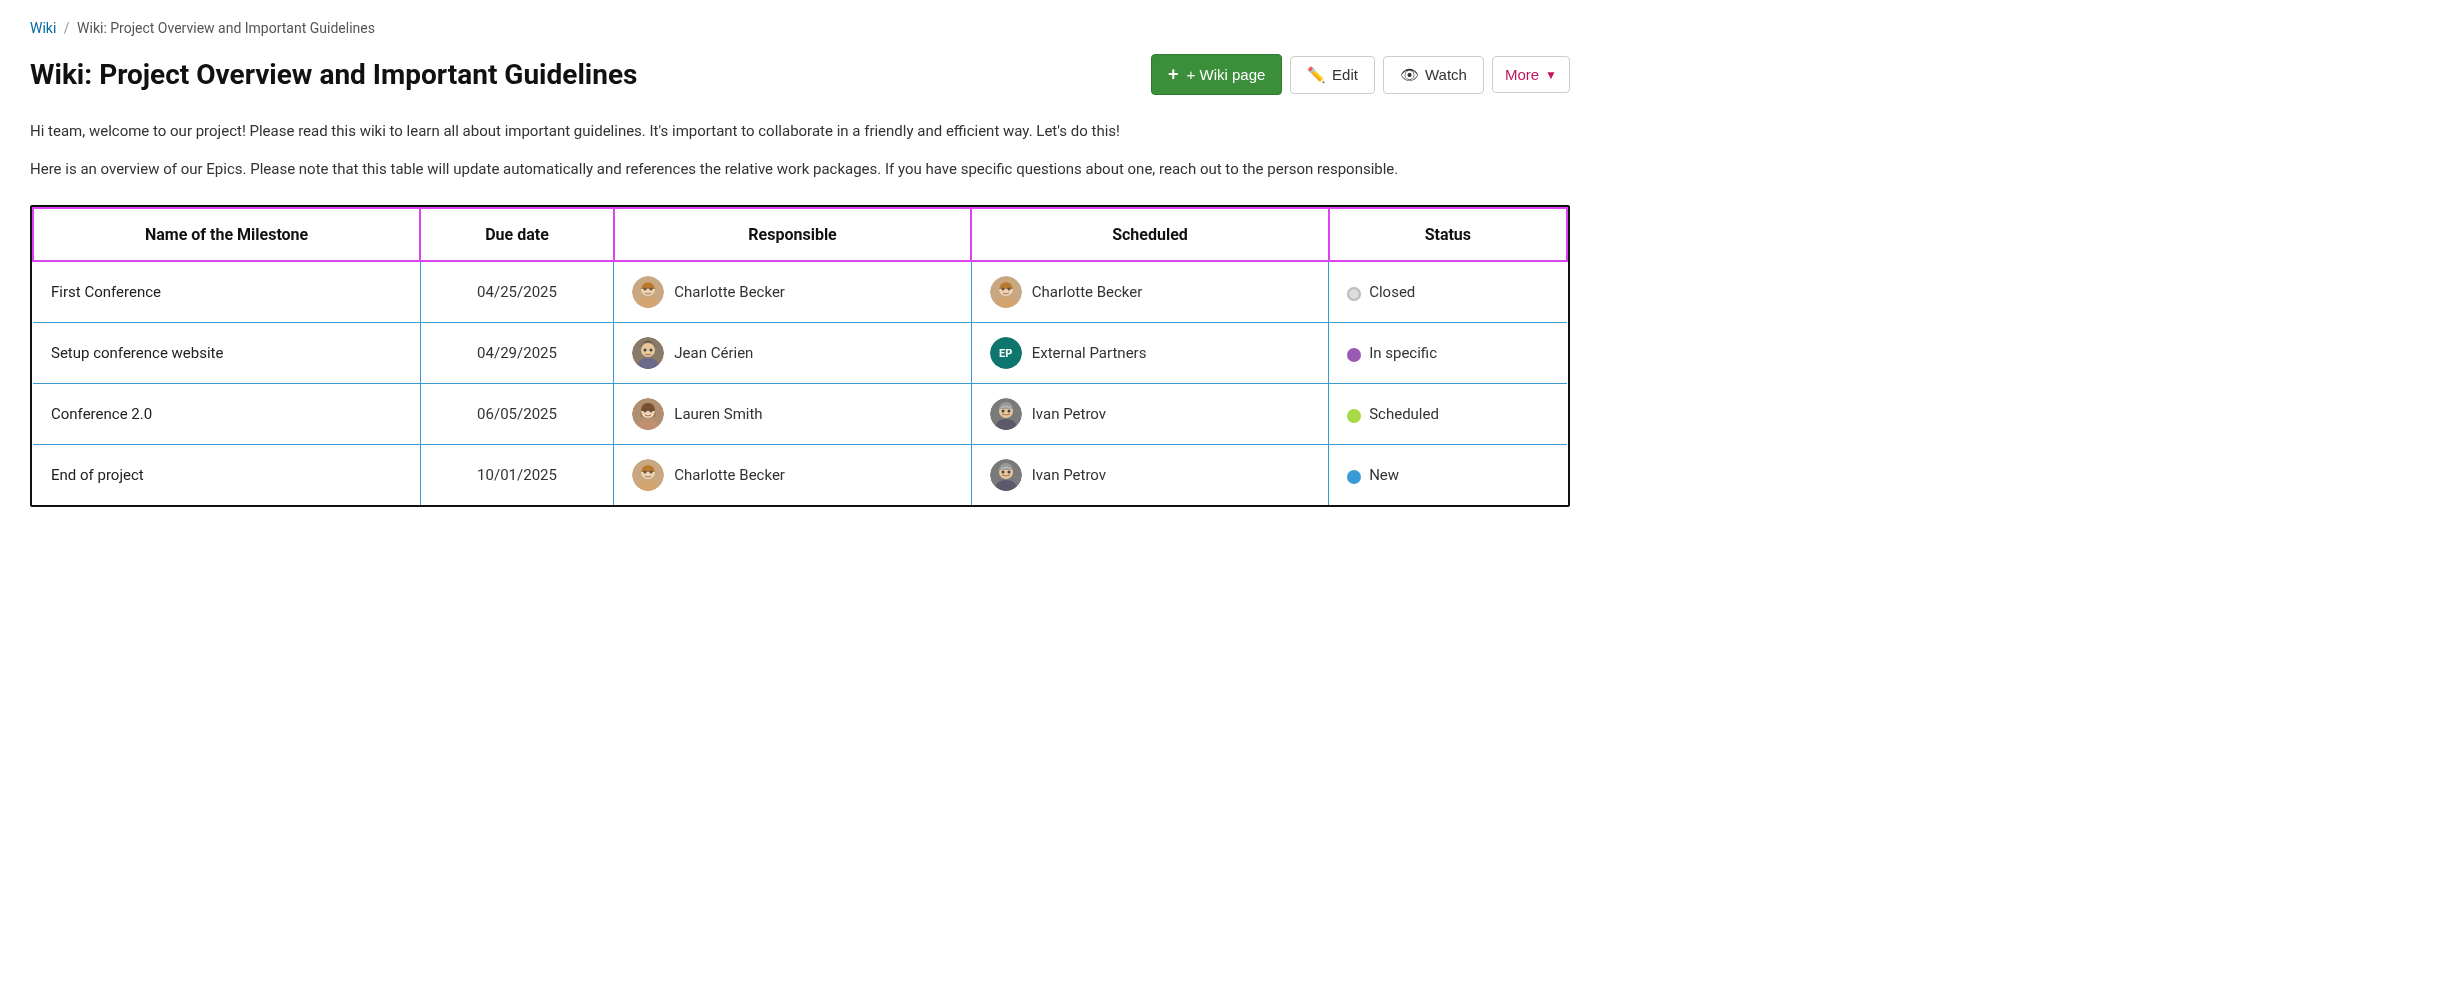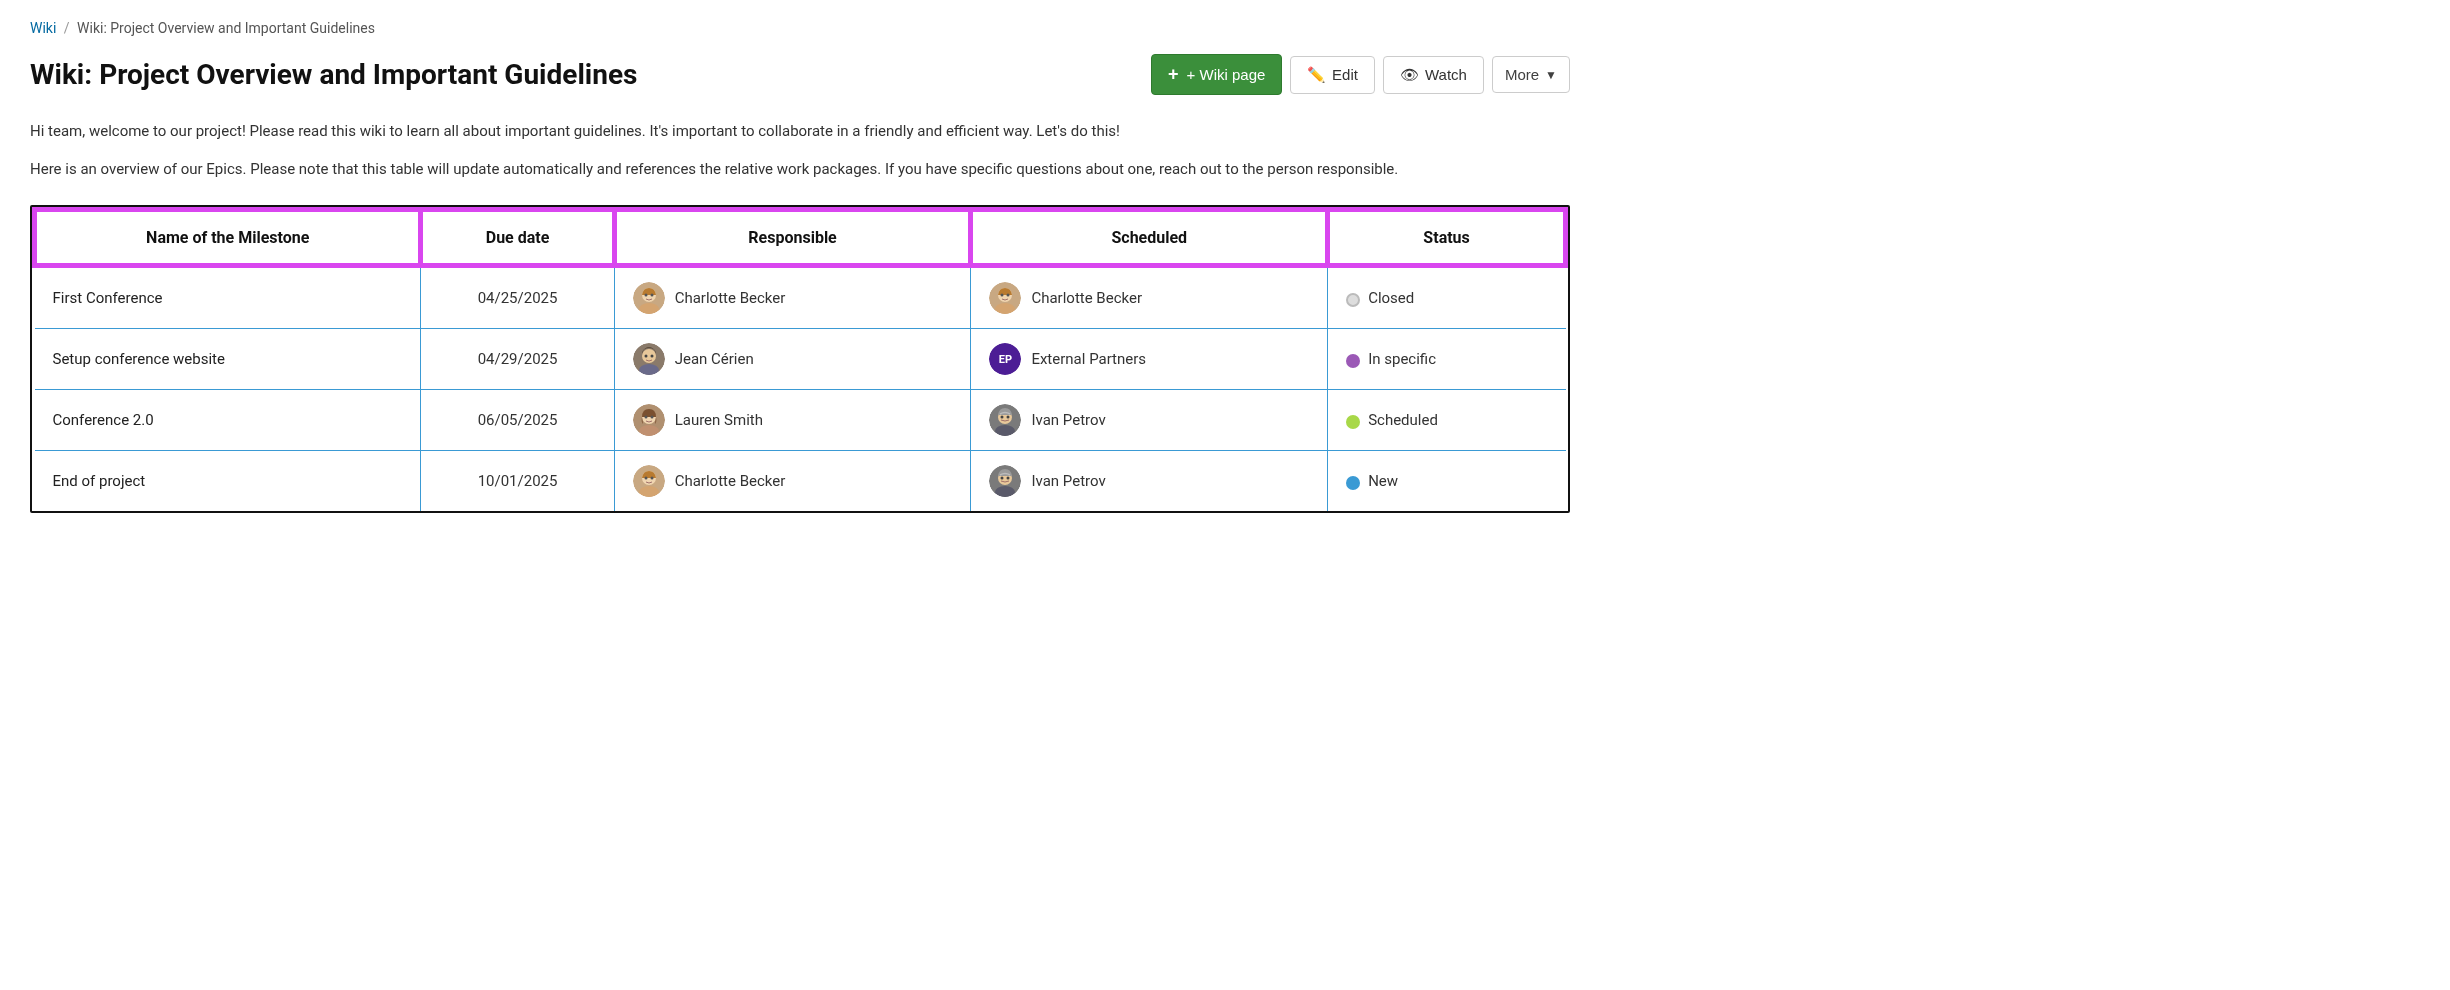--- a/index.html
+++ b/index.html
@@ -72,21 +72,21 @@
     }
 
     .btn-default {
       background: #fff;
       color: #333;
       border-color: #ccc;
     }
 
     .btn-more {
       background: #fff;
-      color: #404040;
+      color: #be185d;
       border-color: #ccc;
       padding: 9px 12px;
     }
 
     .description-text {
       font-size: 15px;
       color: #333;
       line-height: 1.6;
       margin-bottom: 14px;
     }
@@ -105,21 +105,21 @@
 
     thead tr {
       background: #fff;
     }
 
     thead th {
       font-size: 16px;
       font-weight: 700;
       padding: 16px 18px;
       text-align: center;
-      border: 5px solid #d946ef;
+      border: 2px solid #d946ef;
       color: #111;
     }
 
     tbody tr {
       border-bottom: 1px solid #3a9ad4;
     }
 
     tbody tr:last-child {
       border-bottom: none;
     }
@@ -182,21 +182,21 @@
     }
 
     
     .avatar svg {
       width: 32px;
       height: 32px;
       border-radius: 50%;
     }
 
     .avatar-ep {
-      background: #4c1d95;
+      background: #0f766e;
       color: #fff;
       font-size: 11px;
       font-weight: 700;
       width: 32px;
       height: 32px;
       border-radius: 50%;
       display: inline-flex;
       align-items: center;
       justify-content: center;
     }

